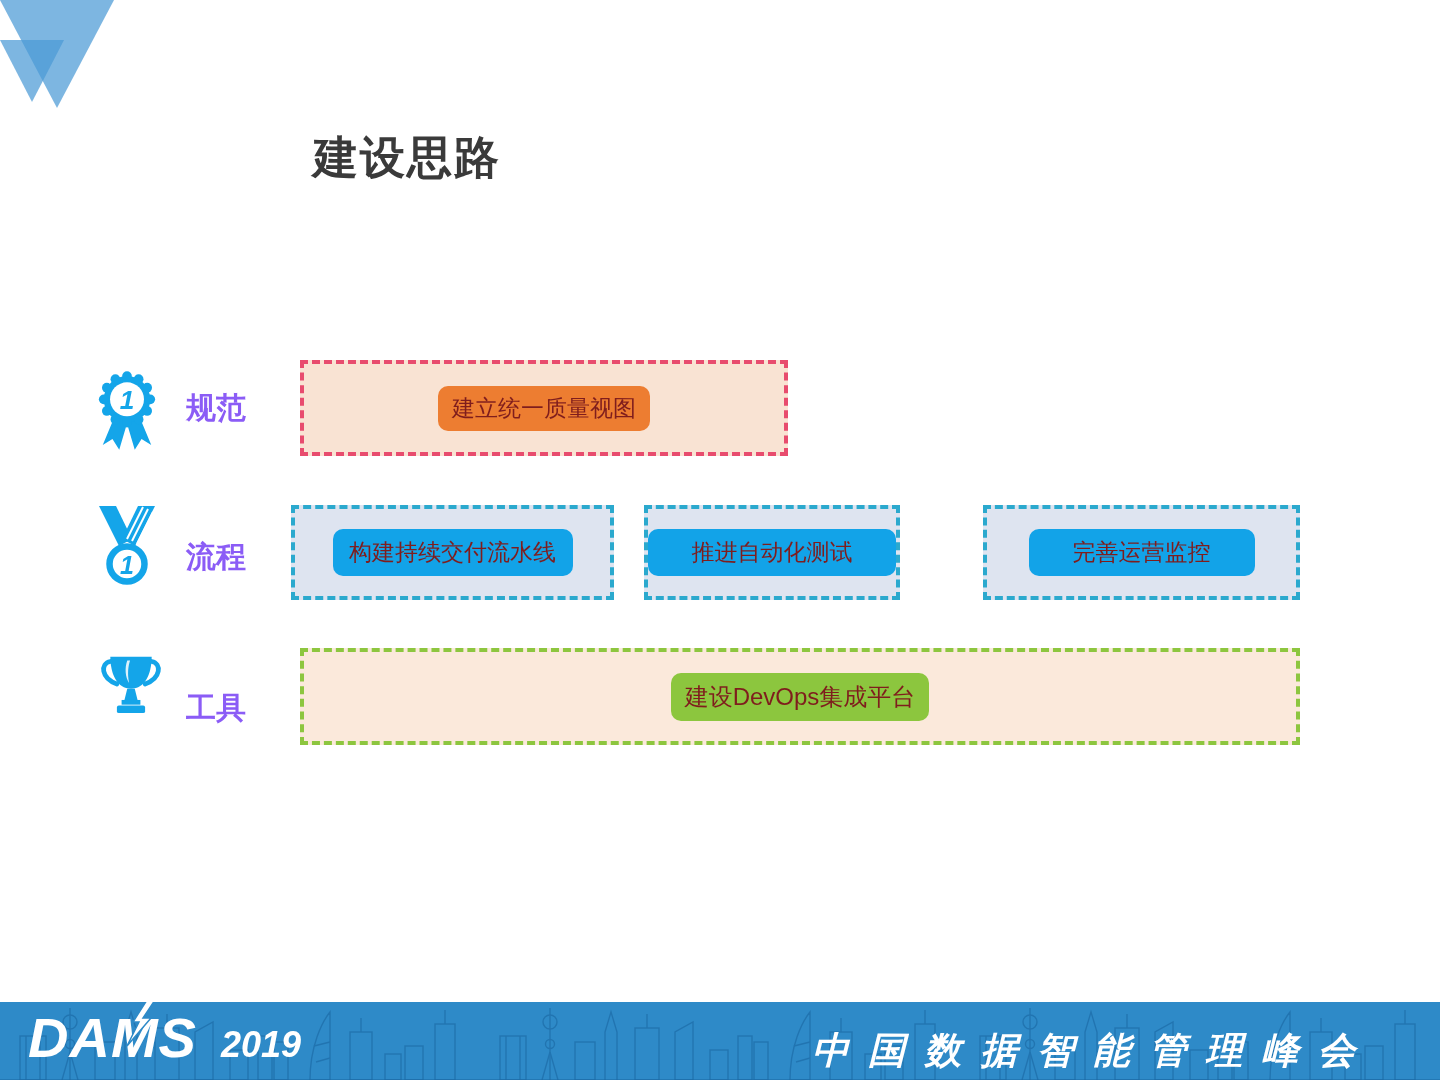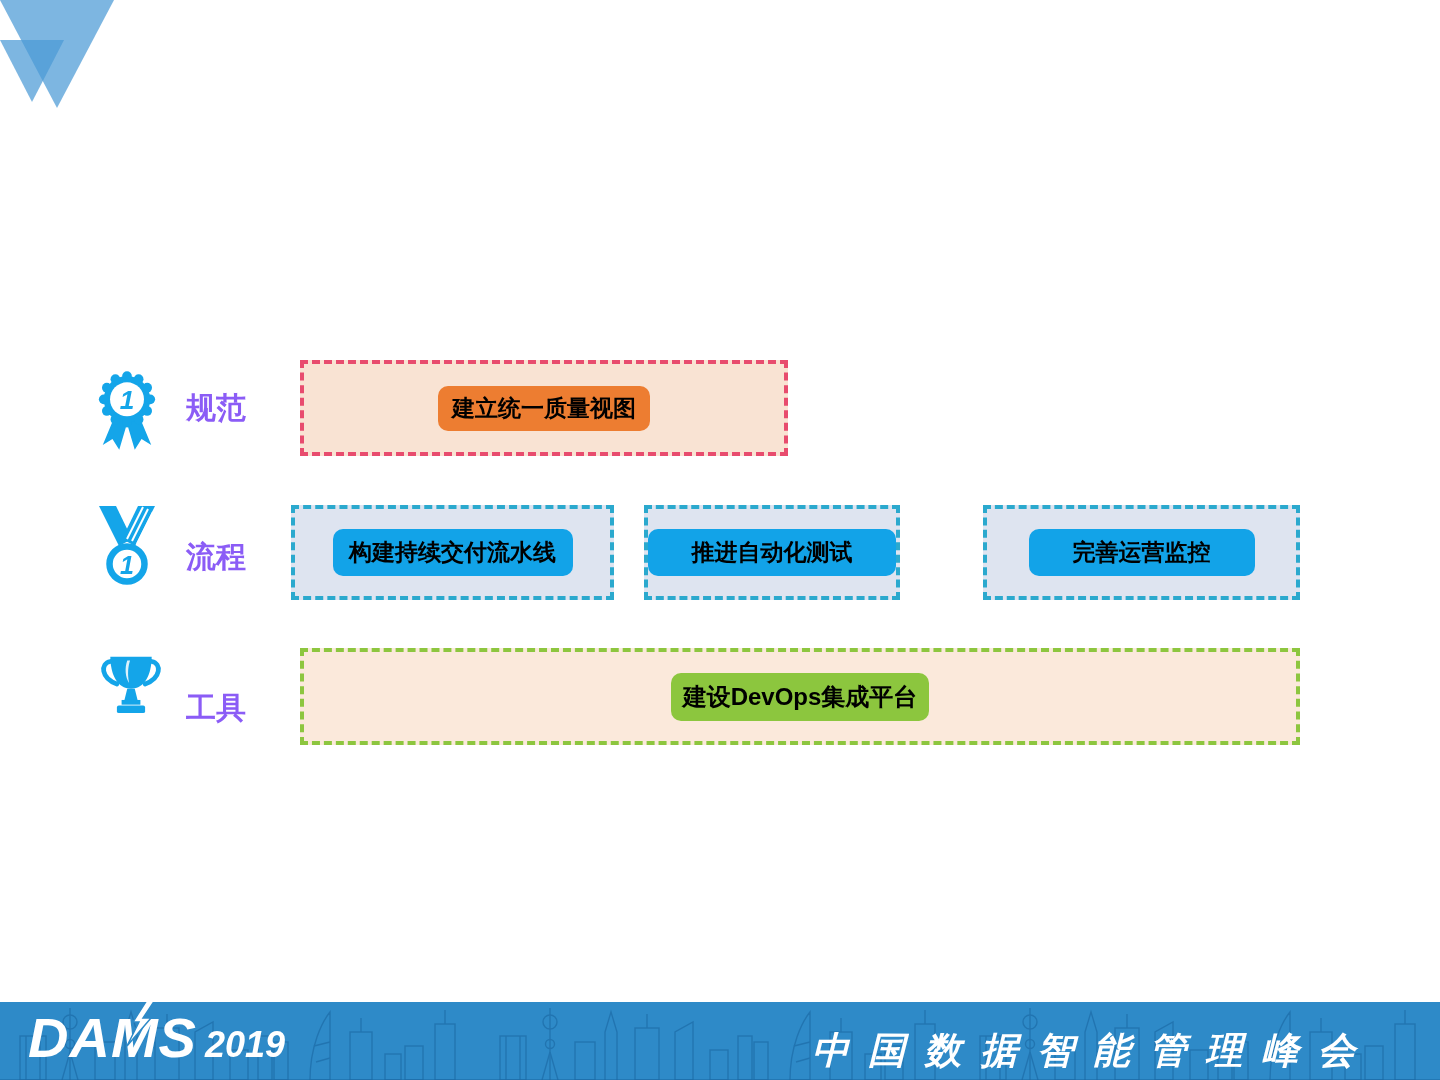--- a/index.html
+++ b/index.html
@@ -28,21 +28,21 @@
     display:flex;align-items:center;justify-content:center;
   }
   .r1a{left:300px;top:360px;width:488px;height:96px;border-color:#e84c6e;background:#f9e3d3;}
   .r1b{left:813px;top:360px;width:487px;height:96px;border-color:#ed7d31;background:#f9e4d2;}
   .r2a{left:291px;top:505px;width:323px;height:95px;border-color:#2ba9ce;background:#dee4f0;}
   .r2b{left:644px;top:505px;width:256px;height:95px;border-color:#2ba9ce;background:#dee4f0;}
   .r2c{left:983px;top:505px;width:317px;height:95px;border-color:#2ba9ce;background:#dee4f0;}
   .r3a{left:300px;top:648px;width:1000px;height:97px;border-color:#8dc63f;background:#fbe9db;}
 
   .pill{
-    border-radius:10px;color:#000000;font-weight:700;font-size:23px;
+    border-radius:10px;color:#7f1d1d;font-weight:400;font-size:23px;
     display:flex;align-items:center;justify-content:center;
     white-space:nowrap;box-sizing:border-box;cursor:pointer;
   }
   .orange{background:#ed7d31;}
   .blue{background:#12a3e8;}
   .green{background:#8cc63e;}
   .p-r1a{width:212px;height:45px;}
   .p-r1b{width:244px;height:45px;}
   .p-r2a{width:240px;height:47px;}
   .p-r2b{width:253px;height:47px;}
@@ -55,37 +55,38 @@
   }
   .skyline{position:absolute;left:0;top:0;}
   .brand-row{
     position:absolute;left:28px;top:4px;display:flex;align-items:baseline;
   }
   .brand{
     position:relative;font-size:56px;line-height:64px;font-style:italic;font-weight:800;
     letter-spacing:1px;
   }
   .bolt{position:absolute;left:97px;top:-6px;}
-  .year{font-size:36px;font-style:italic;font-weight:700;margin-left:8px;}
+  .year{font-size:36px;font-style:italic;font-weight:700;margin-left:24px;}
   .conf{
     position:absolute;right:80px;top:24px;font-size:37px;font-style:italic;
     font-weight:700;letter-spacing:5px;white-space:nowrap;
     font-family:"Liberation Serif","DejaVu Serif",serif;
   }
 </style>
 </head>
 <body>
 
 <div class="slide">
 
   <svg class="corner-svg" width="200" height="140" viewBox="0 0 200 140">
     <polygon points="0,0 114,0 57,108" fill="#4b9ad5" fill-opacity="0.72"></polygon>
     <polygon points="0,40 64,40 32,102" fill="#4b9ad5" fill-opacity="0.72"></polygon>
   </svg>
 
+  <h1 class="title">建设思路</h1>
 
   <div class="icon-wrap icon1">
     <svg width="64" height="84" viewBox="0 0 66 86">
       <g fill="#14a5e9">
         <polygon points="21,48 33,57 25,84 18,73 8,79"></polygon>
         <polygon points="45,48 33,57 41,84 48,73 58,79"></polygon>
         <circle cx="33" cy="32" r="24"></circle>
         <circle cx="57" cy="32" r="5"></circle>
           <circle cx="53.8" cy="44" r="5"></circle>
         <circle cx="45" cy="52.8" r="5"></circle>

